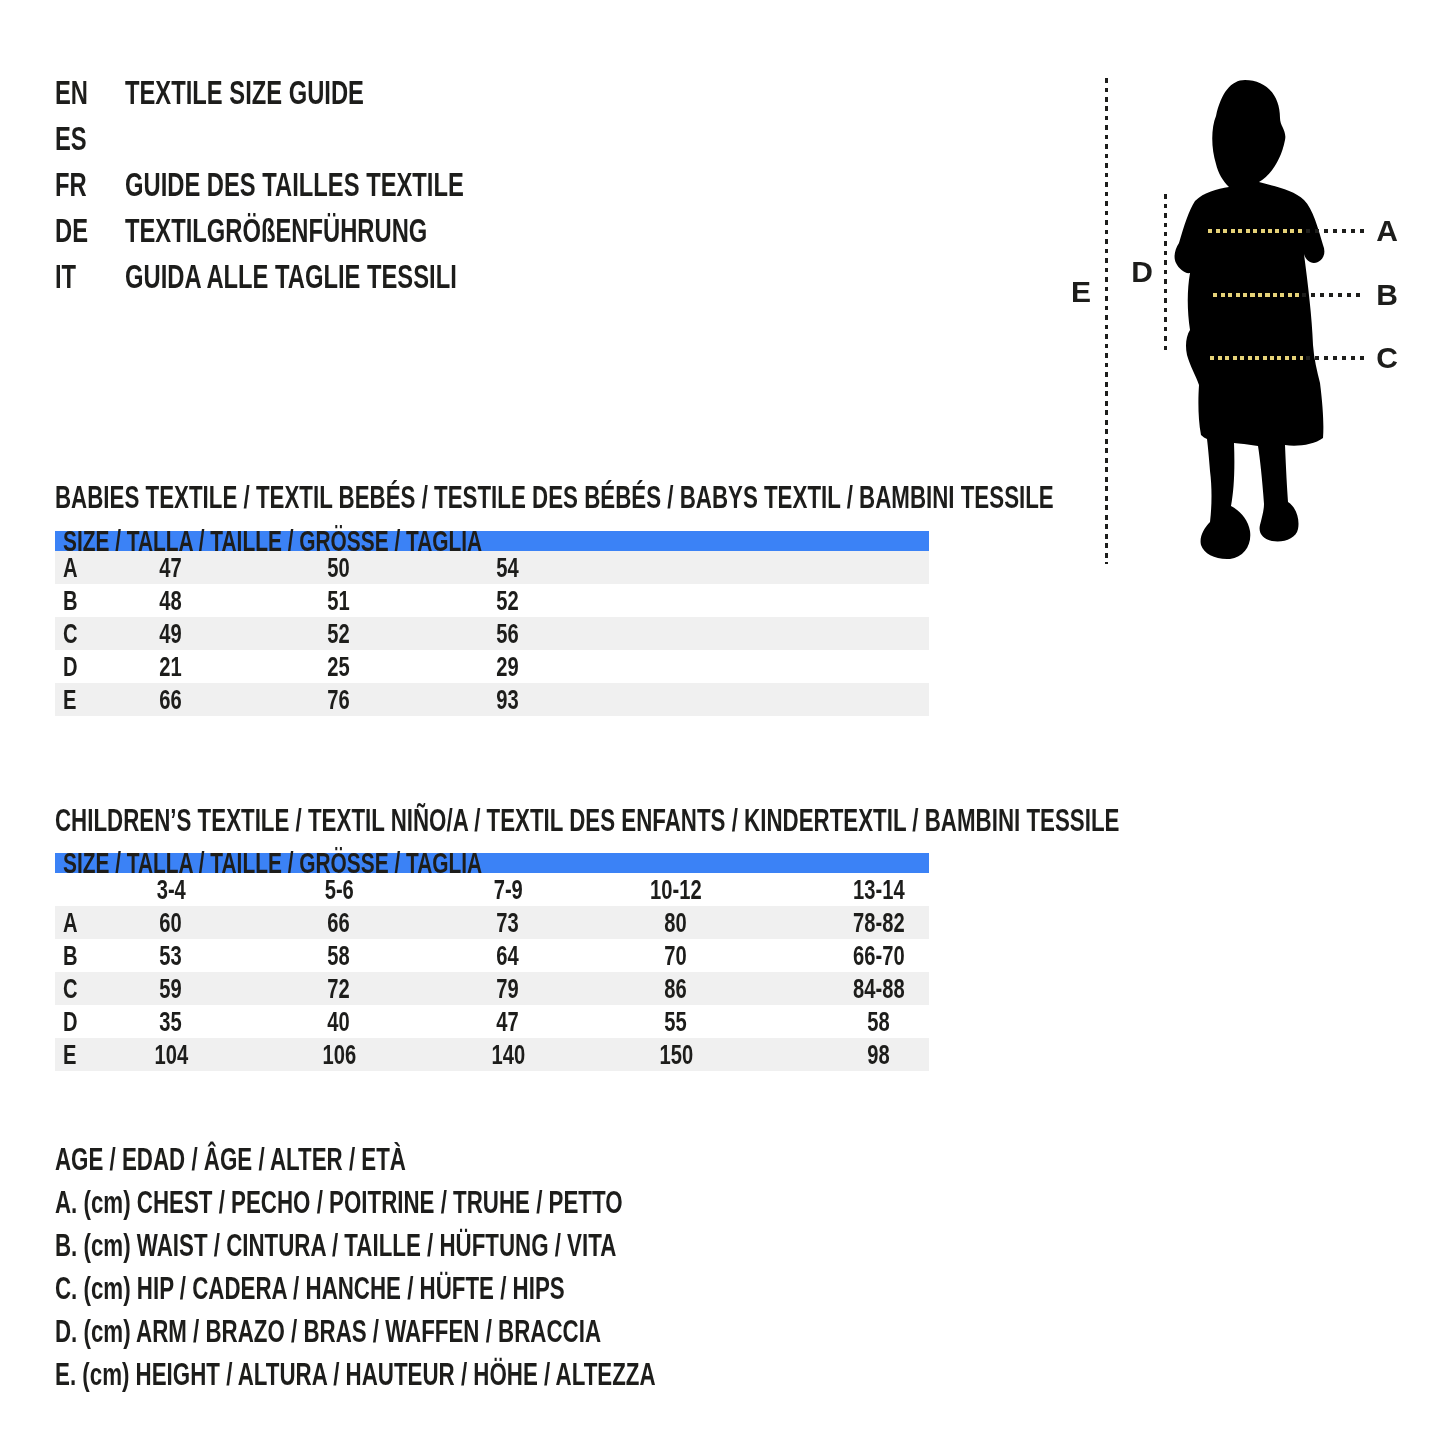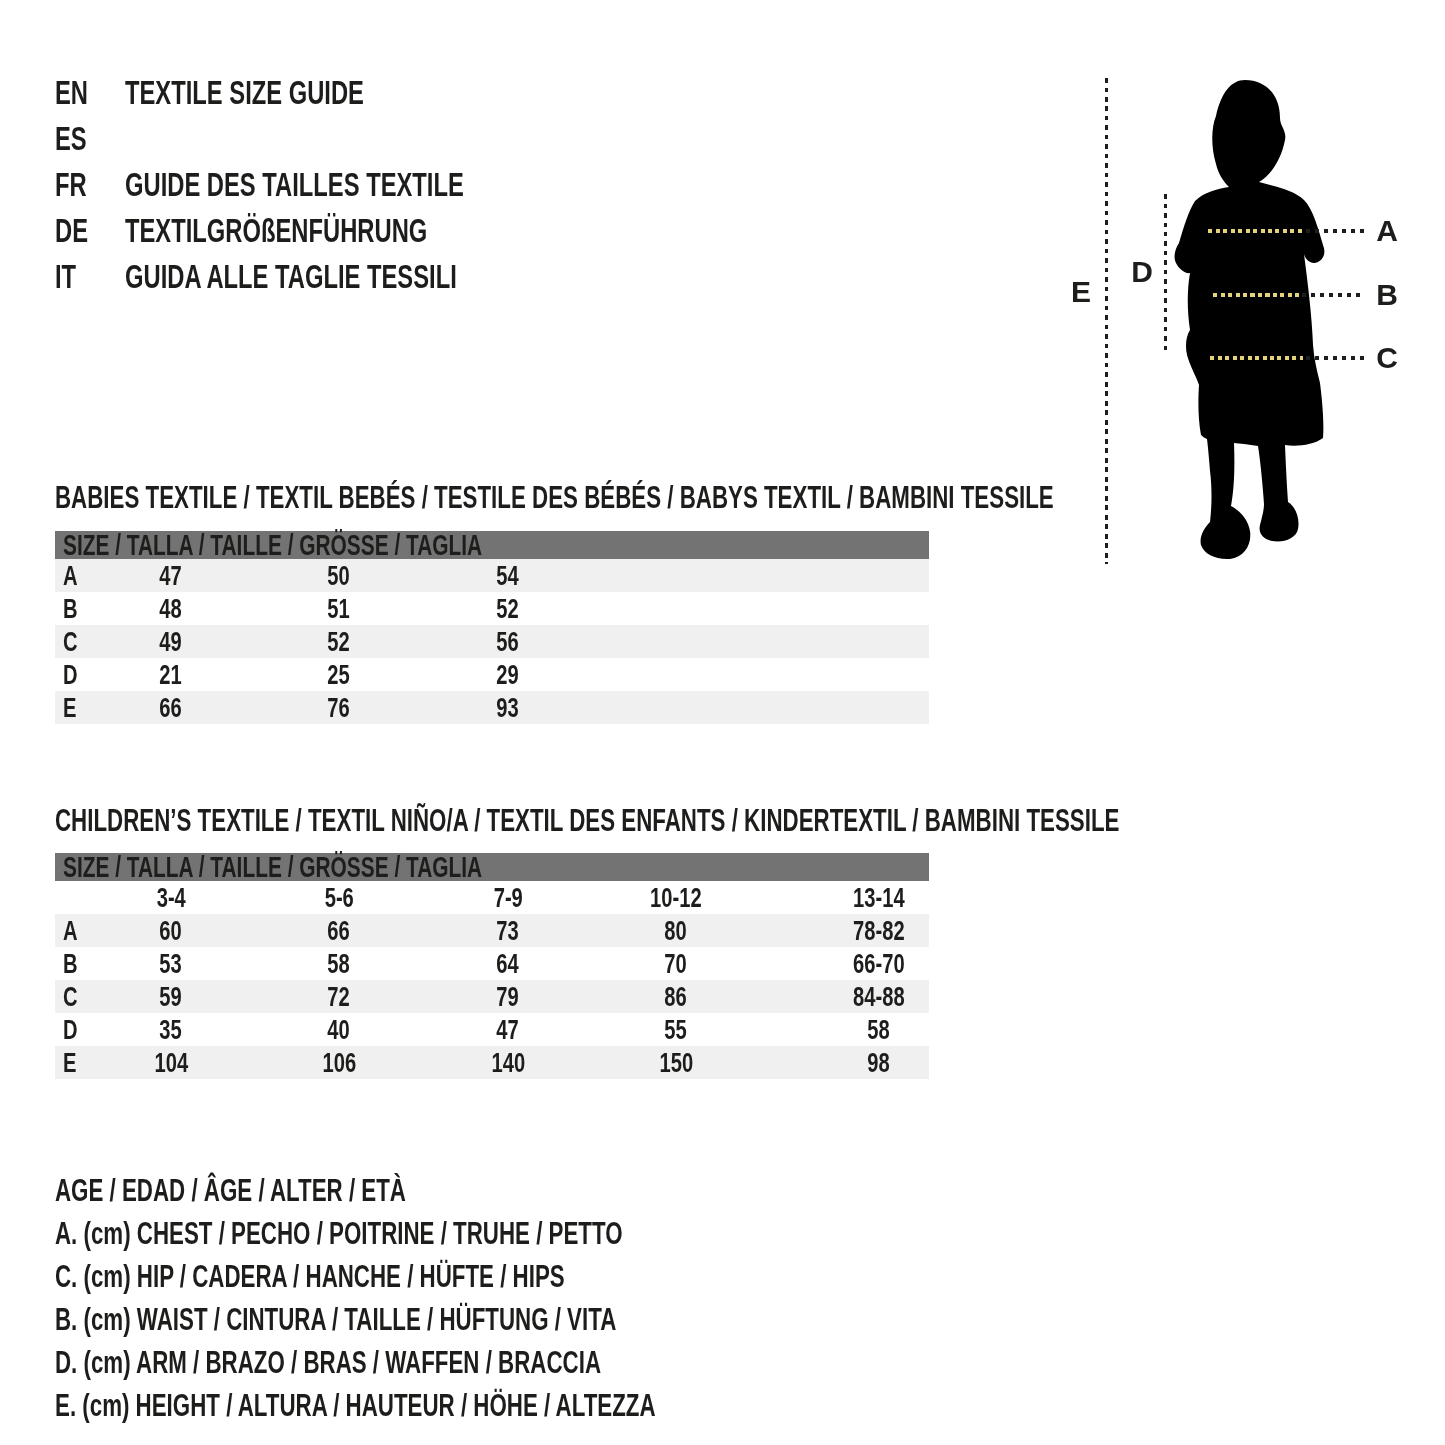--- a/index.html
+++ b/index.html
@@ -45,35 +45,35 @@
 
   
   .sec-title{position:absolute;left:55px;font-size:31px;font-weight:700;line-height:34px;text-align:center;}
   .babies-title{top:481px;}
   .children-title{top:804px;}
 
   
   .sg-table{position:absolute;left:55px;width:874px;}
   .babies-table{top:531px;}
   .children-table{top:853px;}
-  .size-bar{height:28px;background:#737373;display:flex;align-items:center;padding-left:8px;
+  .size-bar{height:20px;background:#3b82f6;display:flex;align-items:center;padding-left:8px;
     font-size:29px;font-weight:700;}
   .trow{position:relative;height:33px;}
   .trow.alt{background:#f0f0f0;}
   .cell{position:absolute;top:0;height:100%;display:flex;align-items:center;justify-content:center;
     font-size:28px;font-weight:700;}
   .cell.lab{left:8px;width:40px;justify-content:flex-start;}
   .col-0{left:32px;width:168px;}
   .col-1{left:200px;width:168px;}
   .col-2{left:369px;width:168px;}
   .col-3{left:537px;width:168px;}
   .col-4{left:740px;width:168px;justify-content:center;}
 
   
-  .legend{position:absolute;left:55px;top:1138px;margin-top:31px;}
+  .legend{position:absolute;left:55px;top:1138px;}
   .legend-line{height:43px;display:flex;align-items:center;font-size:31px;font-weight:700;}
 </style>
 </head>
 <body>
 
 <div class="canvas">
 
   <div class="lang-block">
     <div class="lang-row">
       <span class="lang-code"><span class="cond">EN</span></span>
@@ -361,26 +361,26 @@
   </div>
 
   <div class="legend">
     <div class="legend-line">
         <span class="cond">AGE / EDAD / ÂGE / ALTER / ETÀ</span>
       </div>
     <div class="legend-line">
         <span class="cond">A. (cm) CHEST / PECHO / POITRINE / TRUHE / PETTO</span>
       </div>
     <div class="legend-line">
+        <span class="cond">B. (cm) WAIST / CINTURA / TAILLE / HÜFTUNG / VITA</span>
+      </div>
+    <div class="legend-line">
         <span class="cond">C. (cm) HIP / CADERA / HANCHE / HÜFTE / HIPS</span>
       </div>
     <div class="legend-line">
-        <span class="cond">B. (cm) WAIST / CINTURA / TAILLE / HÜFTUNG / VITA</span>
-      </div>
-    <div class="legend-line">
         <span class="cond">D. (cm) ARM / BRAZO / BRAS / WAFFEN / BRACCIA</span>
       </div>
     <div class="legend-line">
         <span class="cond">E. (cm) HEIGHT / ALTURA / HAUTEUR / HÖHE / ALTEZZA</span>
       </div>
   </div>
 
 </div>
 
 </body></html>

